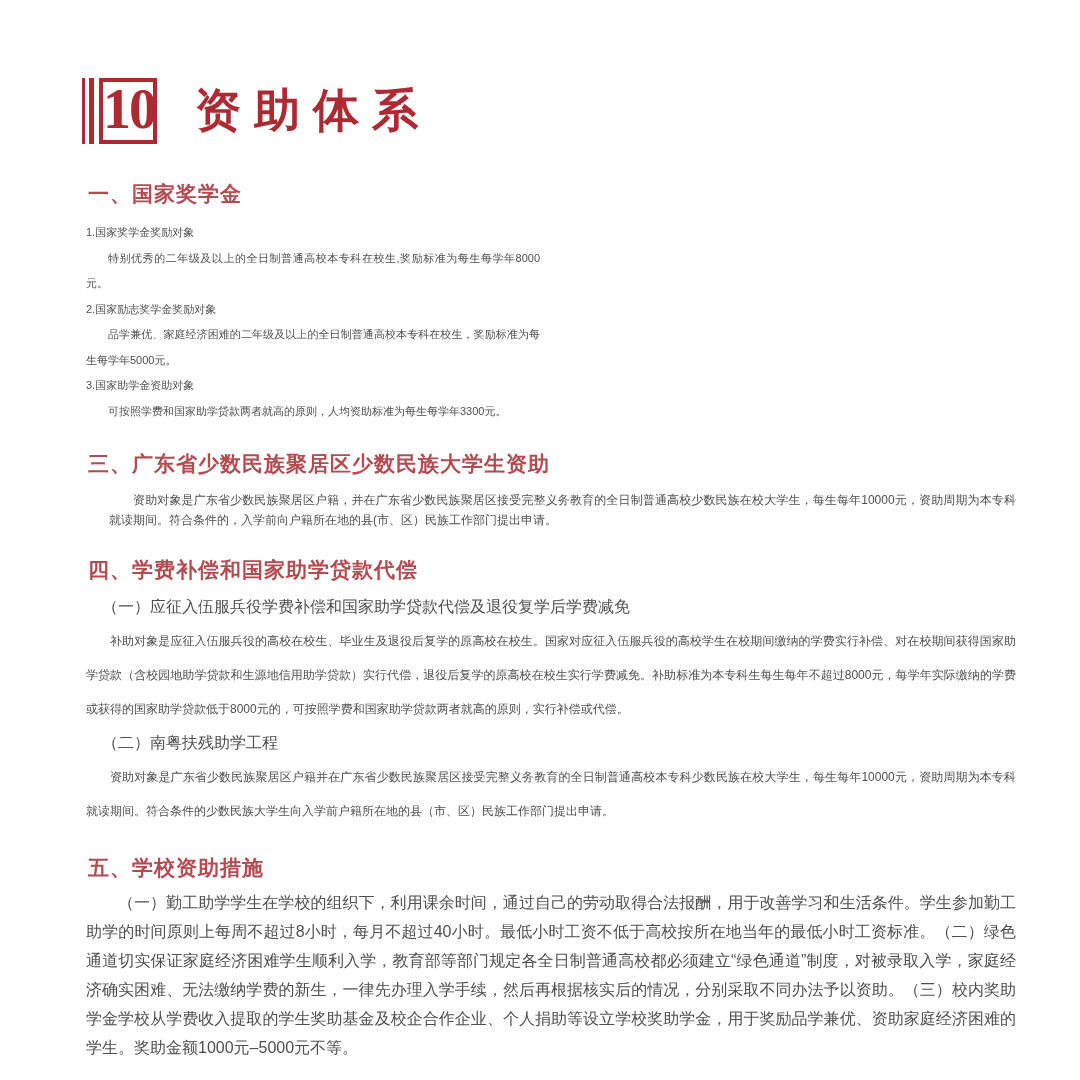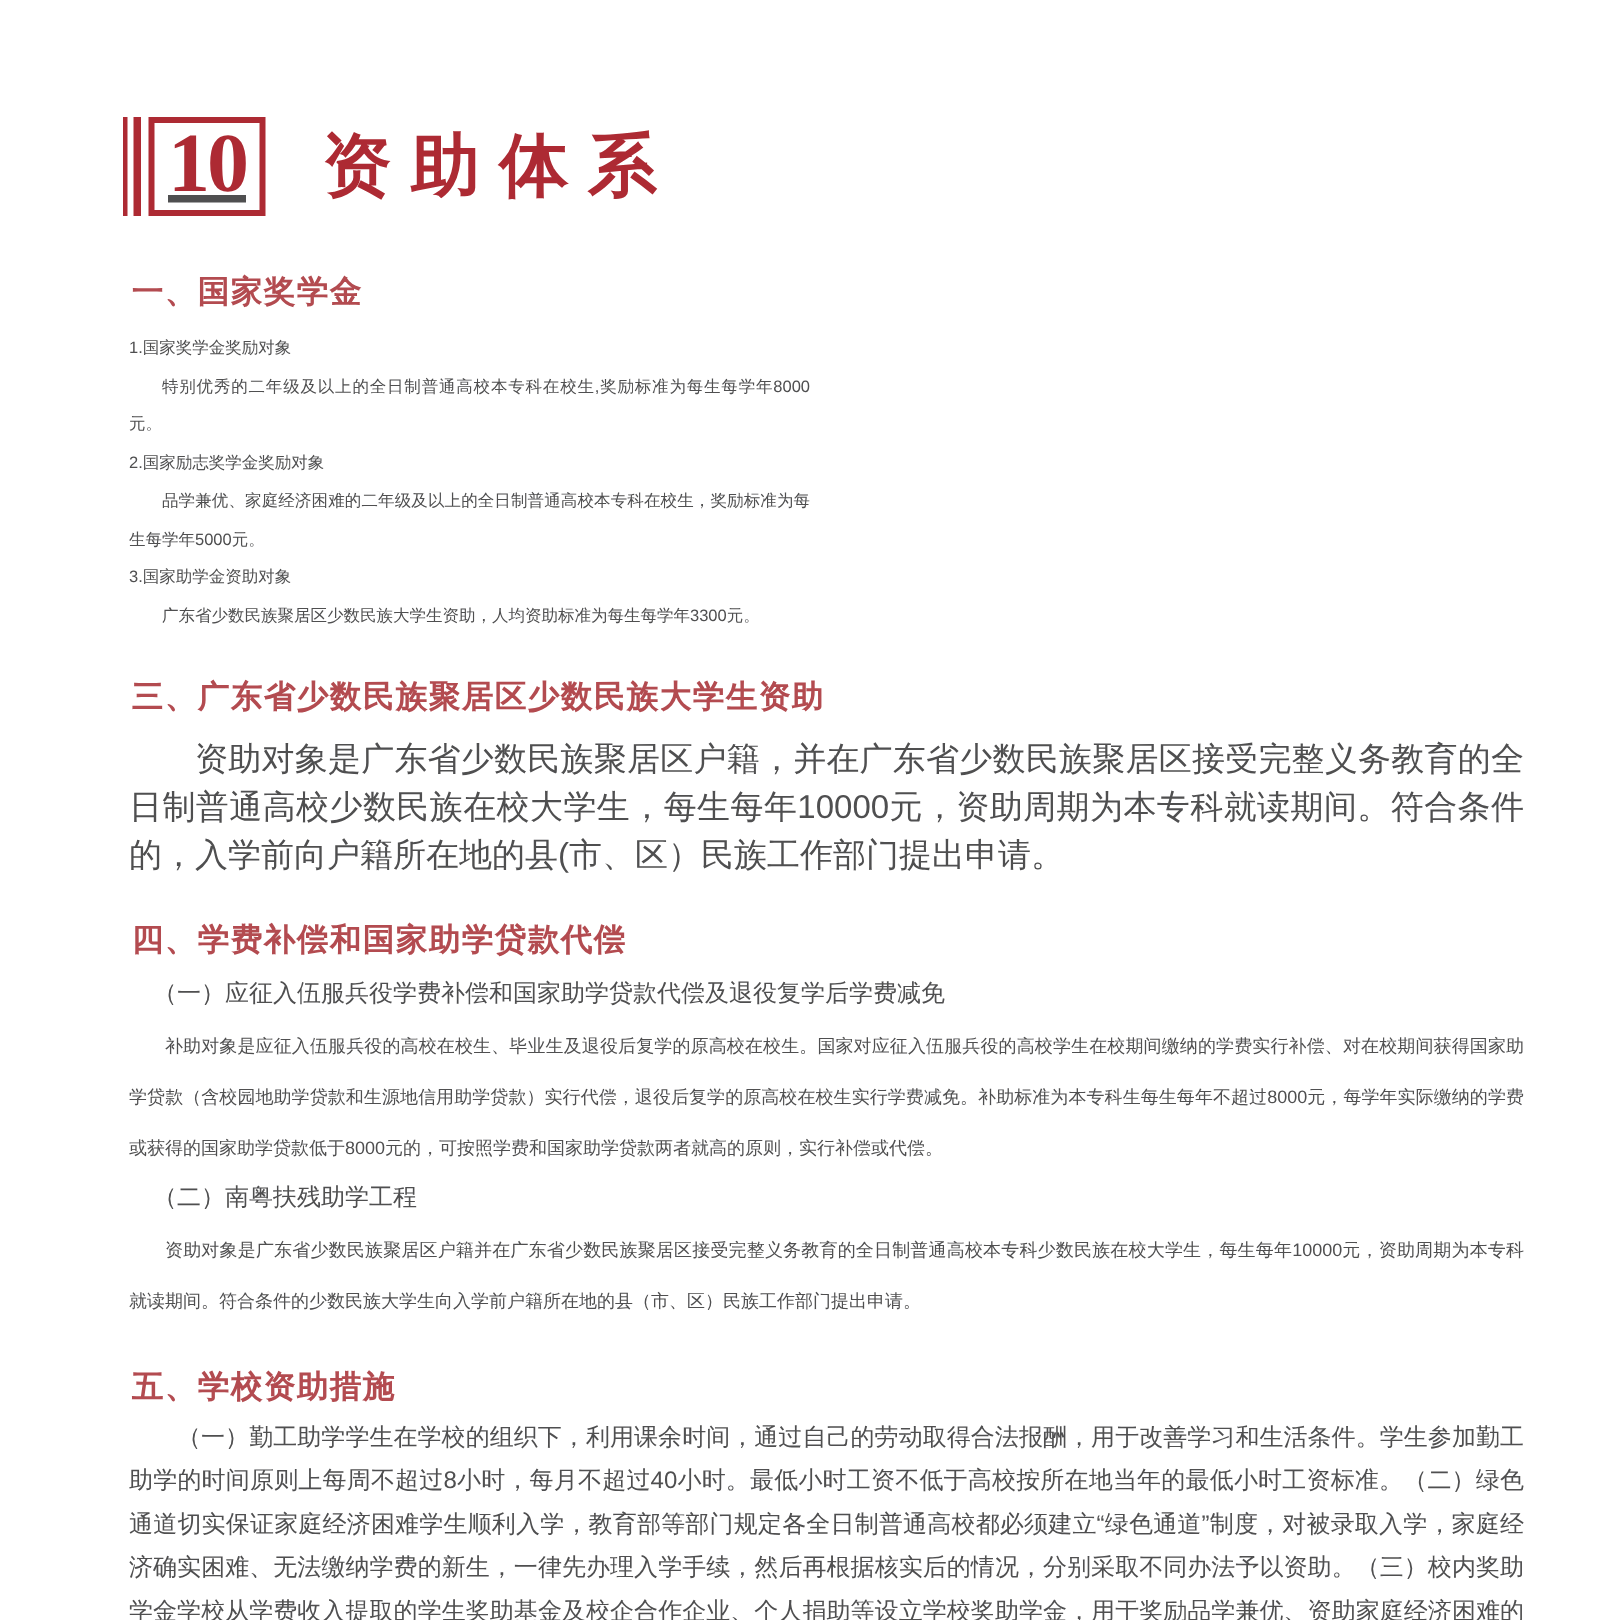--- a/index.html
+++ b/index.html
@@ -15,23 +15,23 @@
     background: #ffffff;
     padding: 78px 64px 40px 86px;
     overflow: hidden;
   }
   
   .header { display: flex; align-items: center; margin-bottom: 36px; margin-left: -4px; }
   .badge { display: flex; align-items: stretch; height: 66px; }
   .badge-line-a { width: 3px; background: #ad2a33; margin-right: 4px; }
   .badge-line-b { width: 5px; background: #ad2a33; margin-right: 5px; }
   .badge-box {
-    width: 78px; height: 66px;
+    width: 58px; height: 66px;
     border: 4px solid #ad2a33;
-    display: flex; align-items: center; justify-content: center; text-decoration: underline;
+    display: flex; align-items: center; justify-content: flex-start;
   }
   .badge-num {
     font-family: "Liberation Serif", "DejaVu Serif", serif;
     font-weight: bold; font-size: 56px; line-height: 1;
     color: #ad2a33; letter-spacing: -2px; padding-bottom: 4px;
   }
   .page-title {
     margin-left: 38px;
     font-size: 46px; font-weight: bold;
     color: #ad2a33; letter-spacing: 13px;
@@ -46,21 +46,21 @@
   
   .columns { display: flex; gap: 20px; margin-bottom: 26px; align-items: center; }
   .col-left  { width: 454px; flex: none; }
   .col-right { width: 455px; flex: none; }
   .col-left p, .col-right p { line-height: 25.5px; }
   .item-title { text-indent: 0; }
   .item-body  { text-indent: 2em; }
   .col-right .lead { text-indent: 2.6em; }
   
   .sec { margin-bottom: 26px; }
-  .sec p.para-28 { font-size: 22px; line-height: 32px; text-indent: 2em; }
+  .sec p.para-28 { font-size: 12px; line-height: 20px; text-indent: 2em; margin-left: 23px; }
   .sec p.para-34 { font-size: 12px; line-height: 34px; text-indent: 2em; }
   .sec p.para-29 { font-size: 16px; line-height: 29px; text-indent: 2em; }
   .sub-title { font-size: 16px; line-height: 34px; text-indent: 1em; }
   .sec4 .sec-heading, .sec5 .sec-heading { margin-bottom: 6px; }
 </style>
 </head>
 <body>
 
 <div class="page">
 
@@ -76,21 +76,21 @@
   </div>
 
   <div class="columns">
     <div class="col-left">
       <div class="sec-heading">一、国家奖学金</div>
       <p class="body-txt item-title">1.国家奖学金奖励对象</p>
       <p class="body-txt item-body just">特别优秀的二年级及以上的全日制普通高校本专科在校生,奖励标准为每生每学年8000元。</p>
       <p class="body-txt item-title">2.国家励志奖学金奖励对象</p>
       <p class="body-txt item-body just">品学兼优、家庭经济困难的二年级及以上的全日制普通高校本专科在校生，奖励标准为每生每学年5000元。</p>
       <p class="body-txt item-title">3.国家助学金资助对象</p>
-      <p class="body-txt item-body just">广东省少数民族聚居区少数民族大学生资助，人均资助标准为每生每学年3300元。</p>
+      <p class="body-txt item-body just">可按照学费和国家助学贷款两者就高的原则，人均资助标准为每生每学年3300元。</p>
     </div>
   </div>
 
   <div class="sec sec3">
     <div class="sec-heading">三、广东省少数民族聚居区少数民族大学生资助</div>
     <p class="para-28 just">资助对象是广东省少数民族聚居区户籍，并在广东省少数民族聚居区接受完整义务教育的全日制普通高校少数民族在校大学生，每生每年10000元，资助周期为本专科就读期间。符合条件的，入学前向户籍所在地的县(市、区）民族工作部门提出申请。</p>
   </div>
 
   <div class="sec sec4">
     <div class="sec-heading">四、学费补偿和国家助学贷款代偿</div>

